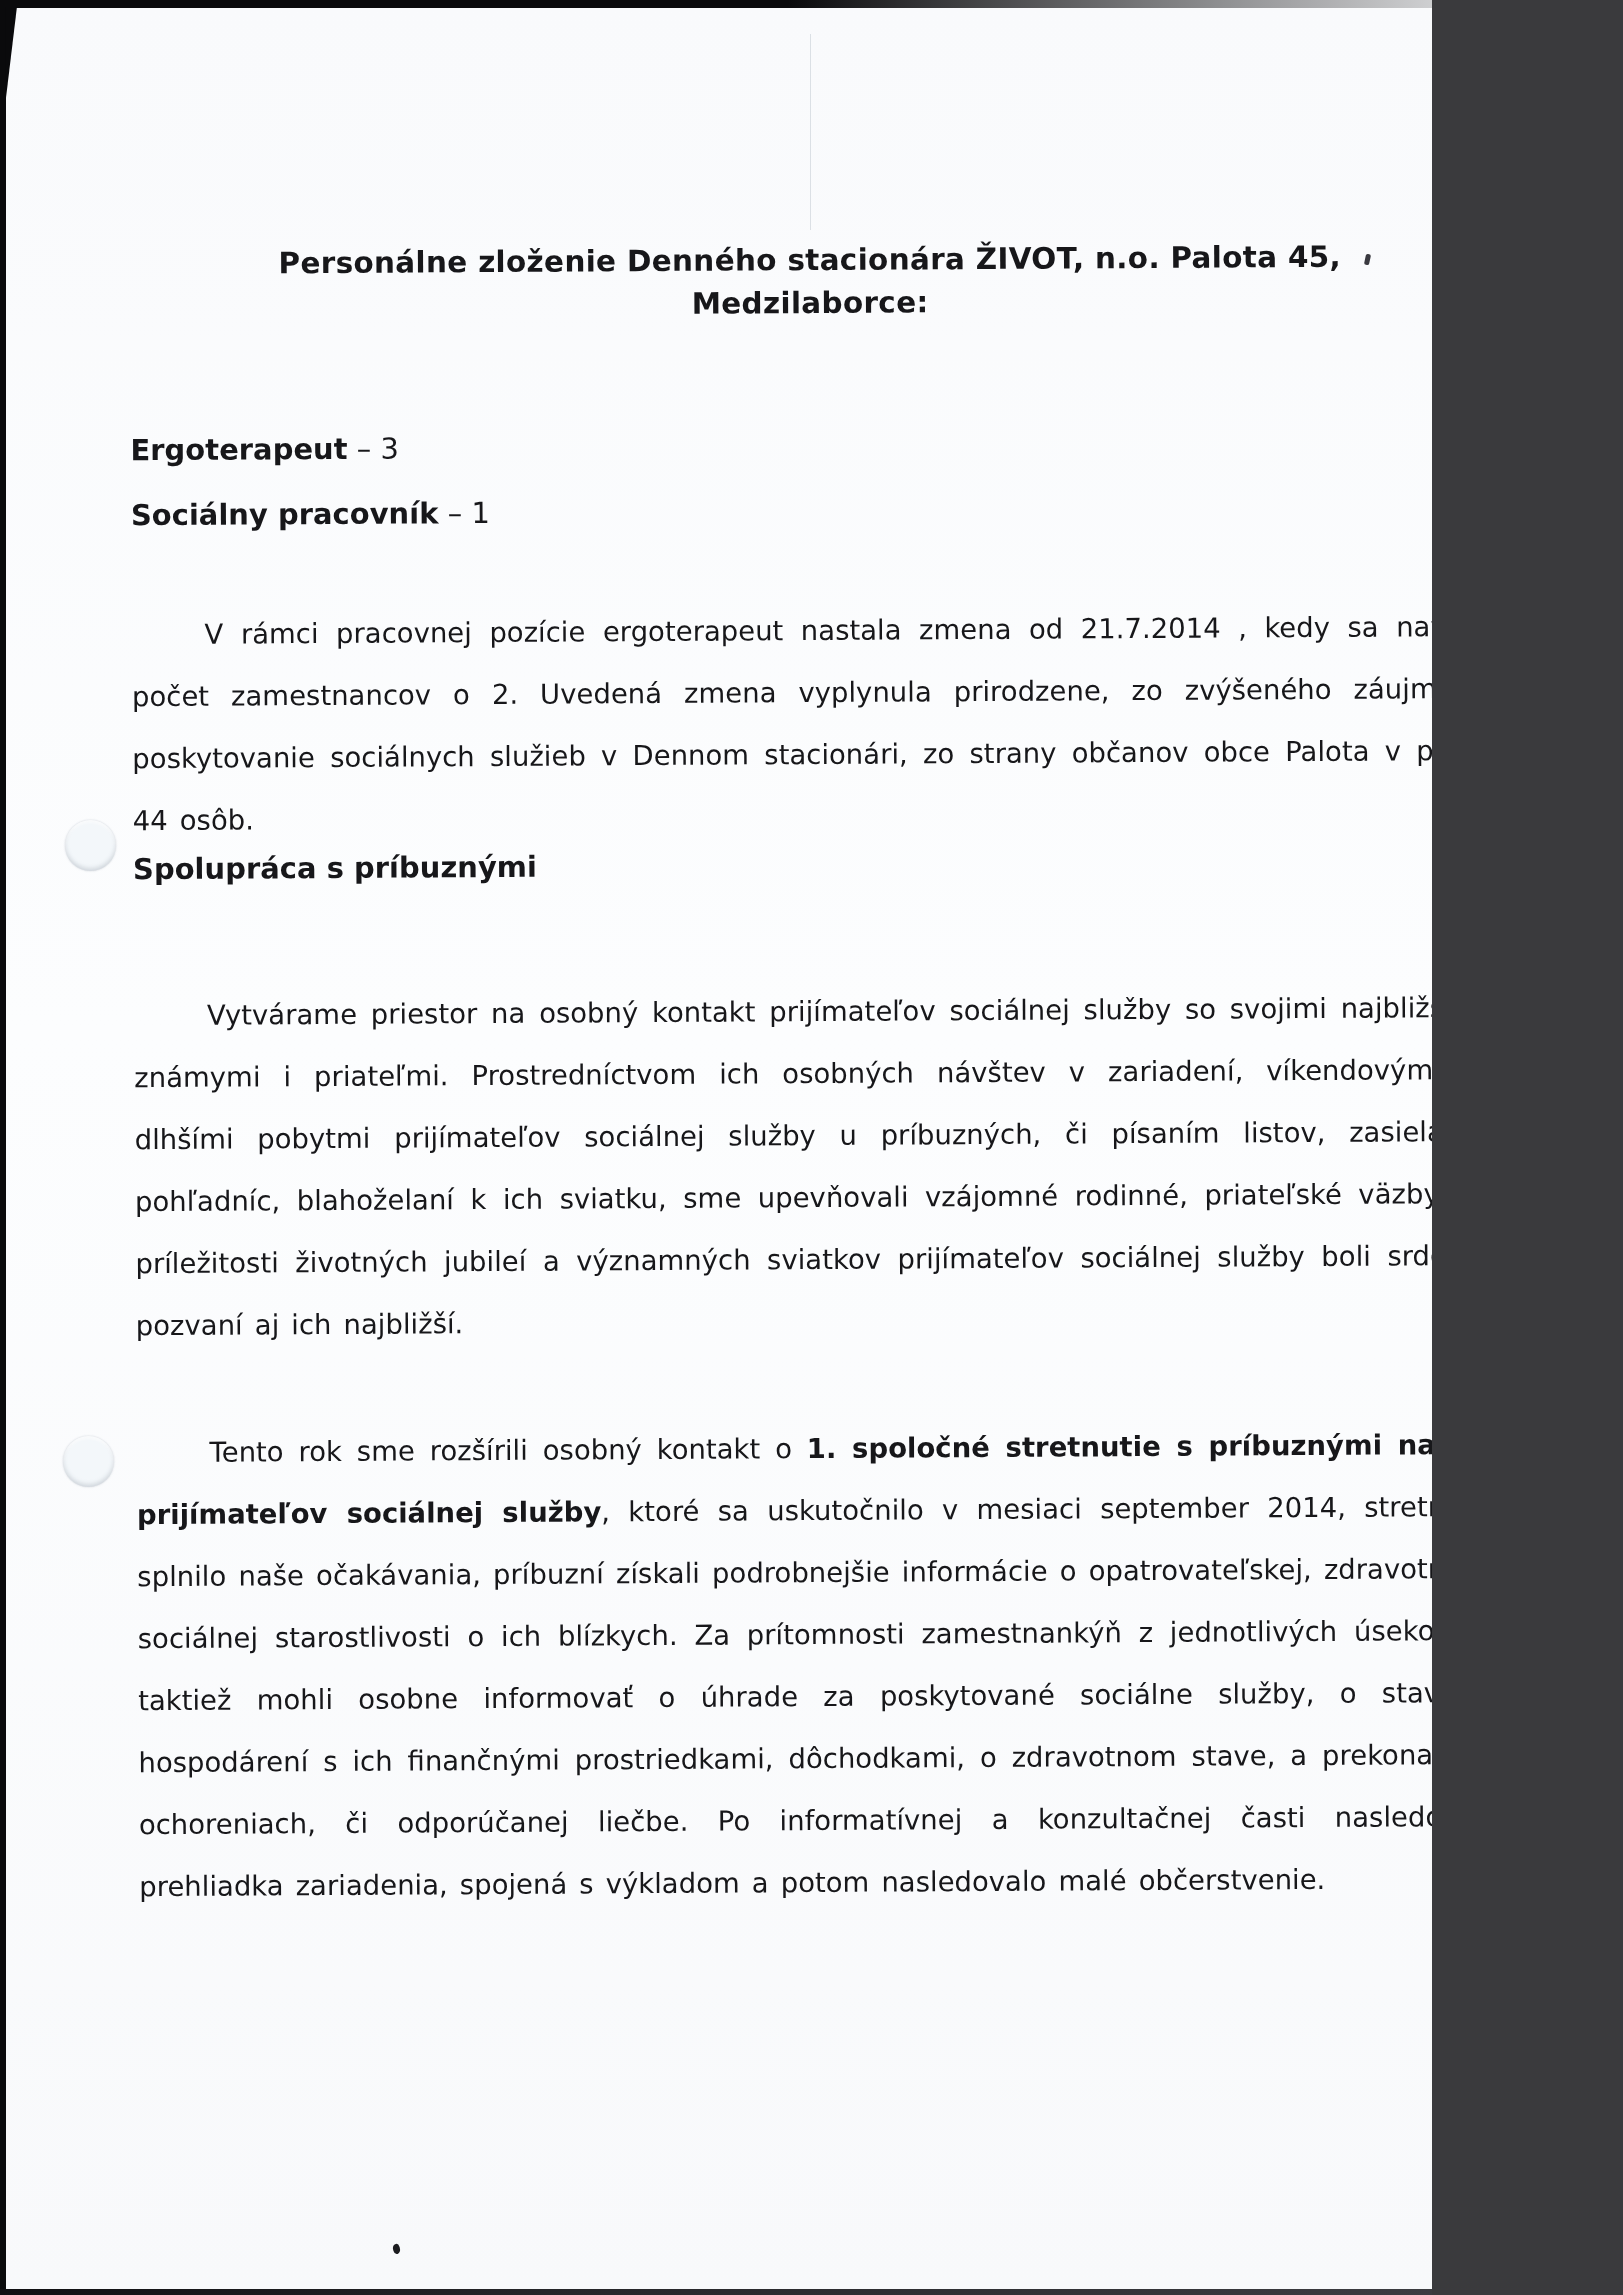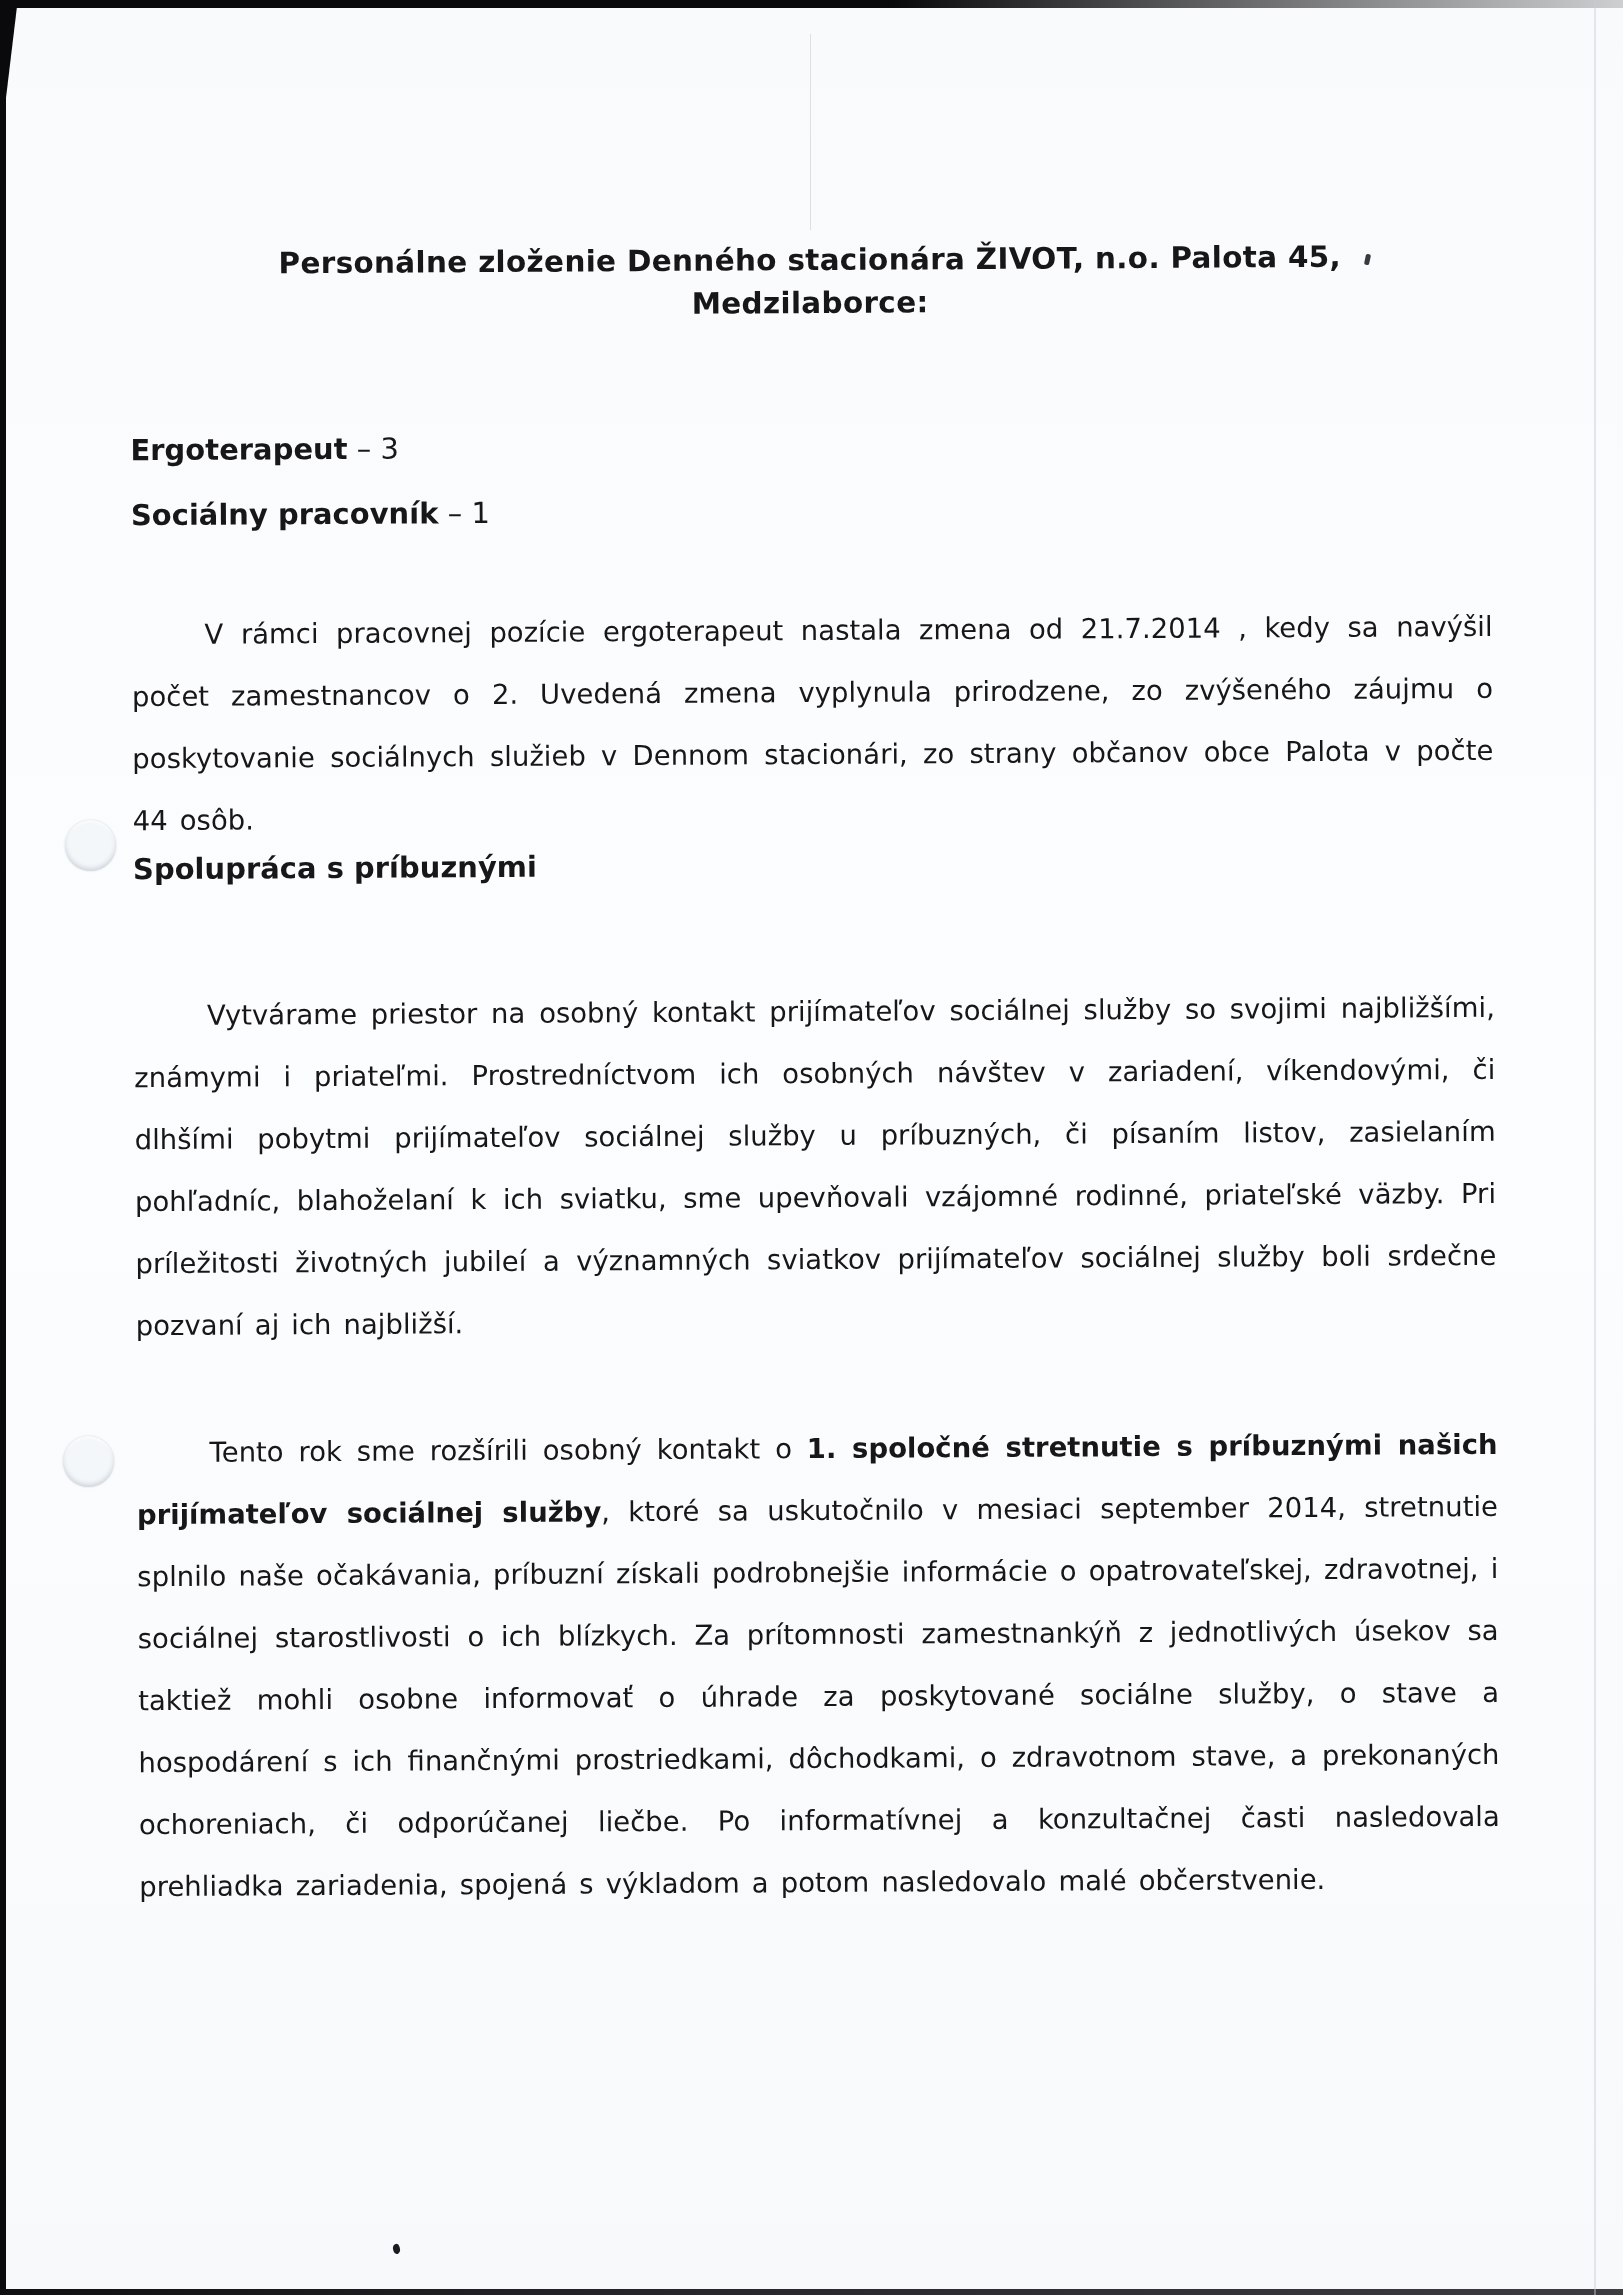--- a/index.html
+++ b/index.html
@@ -1,18 +1,18 @@
 <!DOCTYPE html>
 <html style="font-size:10.5px"><head>
 <meta charset="utf-8">
 <style>
   html, body { margin: 0; padding: 0; background: #3a3a3d; }
   .page {
     position: relative;
-    width: 1623px;
+    width: 1432px;
     height: 2295px;
     background: linear-gradient(180deg, #f9fafc 0%, #fcfdfe 45%, #f8f9fb 100%);
     overflow: hidden;
     font-family: "DejaVu Sans", sans-serif;
     color: #17171a;
   }
 
   
   .edge-top {
     position: absolute; top: 0; left: 0; width: 100%; height: 7.9px;

